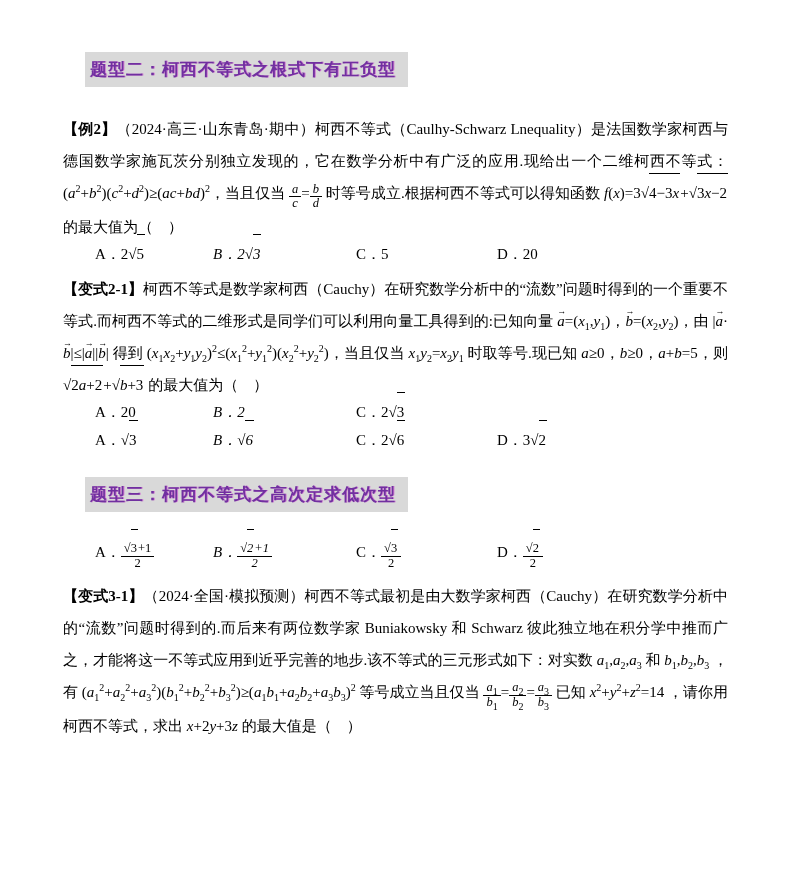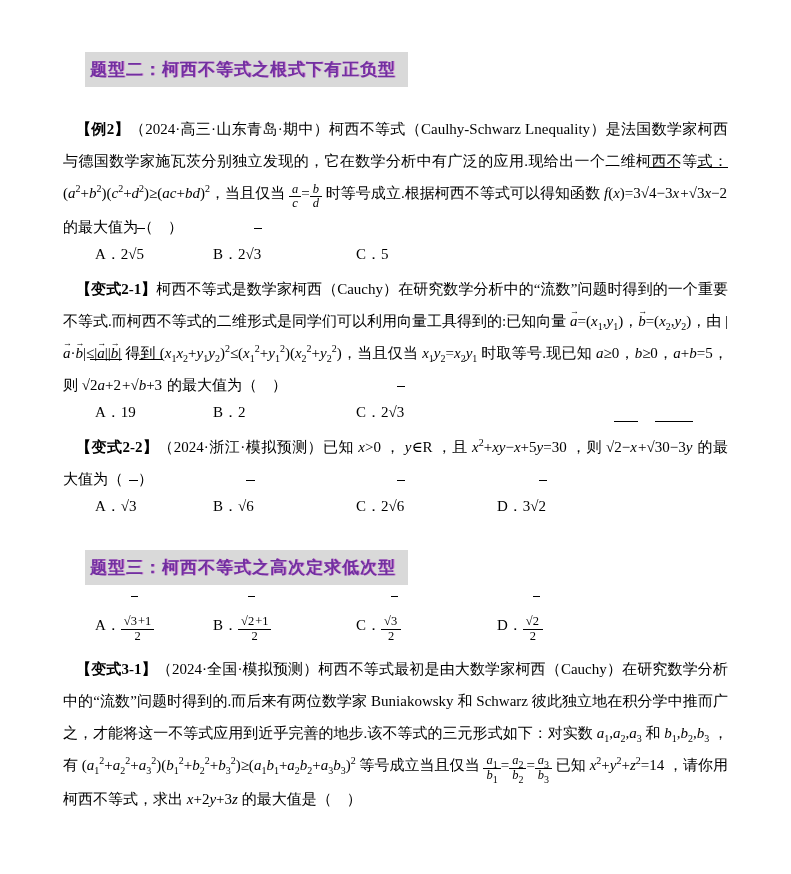--- a/index.html
+++ b/index.html
@@ -2,87 +2,87 @@
 <html><head>
 <meta charset="utf-8">
 <style>
   html,body{margin:0;padding:0;background:#ffffff;}
   body{width:791px;height:874px;overflow:hidden;
        font-family:"Liberation Serif","DejaVu Serif",serif;color:#000;}
   .page{position:relative;width:791px;height:874px;background:#fff;}
   .content{padding:52px 63px 0 63px;}
 
   .sec-h-wrap{margin:0 0 26px 22px;}
-  .sec-h-wrap.second{margin-top:34px;margin-bottom:30px;}
+  .sec-h-wrap.second{margin-top:27px;margin-bottom:30px;}
   .sec-h{display:inline-block;background:#d9d9d9;color:#7030a0;
          font-family:"Liberation Sans","DejaVu Sans",sans-serif;
          font-weight:bold;font-size:17px;letter-spacing:1px;
          padding:6px 12px 6px 5px;
          text-shadow:1px 0 0 rgba(199,21,199,0.45);}
 
   .para{font-size:15px;line-height:32px;text-align:justify;}
-  .para b{font-weight:bold;margin-left:13px;}
+  .para b{font-weight:bold;}
   .para i, .opts i{font-family:"Liberation Serif","DejaVu Serif",serif;font-style:italic;}
   sup{font-size:10px;vertical-align:super;line-height:0;}
   sub{font-size:10px;vertical-align:sub;line-height:0;}
 
   
   .sq{white-space:nowrap;}
   .sq::before{content:"\221A";}
-  .rd{border-top:1px solid #000;padding:17px 1px 0 0;}
+  .rd{border-top:1px solid #000;padding:11px 1px 0 0;}
 
   
   .frac{display:inline-block;vertical-align:-0.75em;text-align:center;
         line-height:1.1;font-size:12.5px;}
   .frac .nu{display:block;border-bottom:1px solid #000;padding:0 3px;}
   .frac .de{display:block;padding:0 3px;}
 
   
   .vec{position:relative;display:inline-block;}
   .vec::before{content:"\2192";position:absolute;top:-10px;left:0;font-size:9px;}
 
   .problem{margin:0;}
   .opts{display:flex;align-items:flex-start;font-size:15px;
         margin:2px 0 9px 0;padding-left:32px;}
   .opt{display:inline-block;}
   .o1{width:118px;}
-  .o2{width:143px;}
+  .o2{width:143px;font-style:italic;}
   .o3{width:141px;}
   .o4{flex:1;}
 </style>
 </head>
 <body>
 
 <div class="page">
   <div class="content">
 
     <div class="sec-h-wrap">
       <span class="sec-h">题型二：柯西不等式之根式下有正负型</span>
     </div>
 
     <div class="problem">
       <div class="para"><b>【例2】</b>（2024·高三·山东青岛·期中）柯西不等式（Caulhy-Schwarz Lnequality）是法国数学家柯西与德国数学家施瓦茨分别独立发现的，它在数学分析中有广泛的应用.现给出一个二维柯西不等式：(<i>a</i><sup>2</sup>+<i>b</i><sup>2</sup>)(<i>c</i><sup>2</sup>+<i>d</i><sup>2</sup>)≥(<i>ac</i>+<i>bd</i>)<sup>2</sup>，当且仅当 <span class="frac"><span class="nu"><i>a</i></span><span class="de"><i>c</i></span></span>=<span class="frac"><span class="nu"><i>b</i></span><span class="de"><i>d</i></span></span> 时等号成立.根据柯西不等式可以得知函数 <i>f</i>(<i>x</i>)=3<span class="sq"><span class="rd">4−3<i>x</i></span></span>+<span class="sq"><span class="rd">3<i>x</i>−2</span></span> 的最大值为（&nbsp;&nbsp;&nbsp;&nbsp;）</div>
       <div class="opts">
         <span class="opt o1">A．2<span class="sq"><span class="rd">5</span></span></span>
         <span class="opt o2">B．2<span class="sq"><span class="rd">3</span></span></span>
         <span class="opt o3">C．5</span>
+        <span class="opt o4">D．20</span>
       </div>
     </div>
 
     <div class="problem">
       <div class="para"><b>【变式2-1】</b>柯西不等式是数学家柯西（Cauchy）在研究数学分析中的“流数”问题时得到的一个重要不等式.而柯西不等式的二维形式是同学们可以利用向量工具得到的:已知向量 <span class="vec"><i>a</i></span>=(<i>x</i><sub>1</sub>,<i>y</i><sub>1</sub>)，<span class="vec"><i>b</i></span>=(<i>x</i><sub>2</sub>,<i>y</i><sub>2</sub>)，由 |<span class="vec"><i>a</i></span>·<span class="vec"><i>b</i></span>|≤|<span class="vec"><i>a</i></span>||<span class="vec"><i>b</i></span>| 得到 (<i>x</i><sub>1</sub><i>x</i><sub>2</sub>+<i>y</i><sub>1</sub><i>y</i><sub>2</sub>)<sup>2</sup>≤(<i>x</i><sub>1</sub><sup>2</sup>+<i>y</i><sub>1</sub><sup>2</sup>)(<i>x</i><sub>2</sub><sup>2</sup>+<i>y</i><sub>2</sub><sup>2</sup>)，当且仅当 <i>x</i><sub>1</sub><i>y</i><sub>2</sub>=<i>x</i><sub>2</sub><i>y</i><sub>1</sub> 时取等号.现已知 <i>a</i>≥0，<i>b</i>≥0，<i>a</i>+<i>b</i>=5，则 <span class="sq"><span class="rd">2<i>a</i>+2</span></span>+<span class="sq"><span class="rd"><i>b</i>+3</span></span> 的最大值为（&nbsp;&nbsp;&nbsp;&nbsp;）</div>
       <div class="opts">
-        <span class="opt o1">A．19</span>
+        <span class="opt o1">A．20</span>
         <span class="opt o2">B．2</span>
         <span class="opt o3">C．2<span class="sq"><span class="rd">3</span></span></span>
       </div>
     </div>
 
     <div class="problem">
-      <div class="para"><b>【变式2-2】</b>（2024·浙江·模拟预测）已知 <i>x</i>&gt;0 ， <i>y</i>∈R ，且 <i>x</i><sup>2</sup>+<i>xy</i>−<i>x</i>+5<i>y</i>=30 ，则 <span class="sq"><span class="rd">2−<i>x</i></span></span>+<span class="sq"><span class="rd">30−3<i>y</i></span></span> 的最大值为（&nbsp;&nbsp;&nbsp;&nbsp;）</div>
       <div class="opts">
         <span class="opt o1">A．<span class="sq"><span class="rd">3</span></span></span>
         <span class="opt o2">B．<span class="sq"><span class="rd">6</span></span></span>
         <span class="opt o3">C．2<span class="sq"><span class="rd">6</span></span></span>
         <span class="opt o4">D．3<span class="sq"><span class="rd">2</span></span></span>
       </div>
     </div>
 
     <div class="sec-h-wrap second">
       <span class="sec-h">题型三：柯西不等式之高次定求低次型</span>

